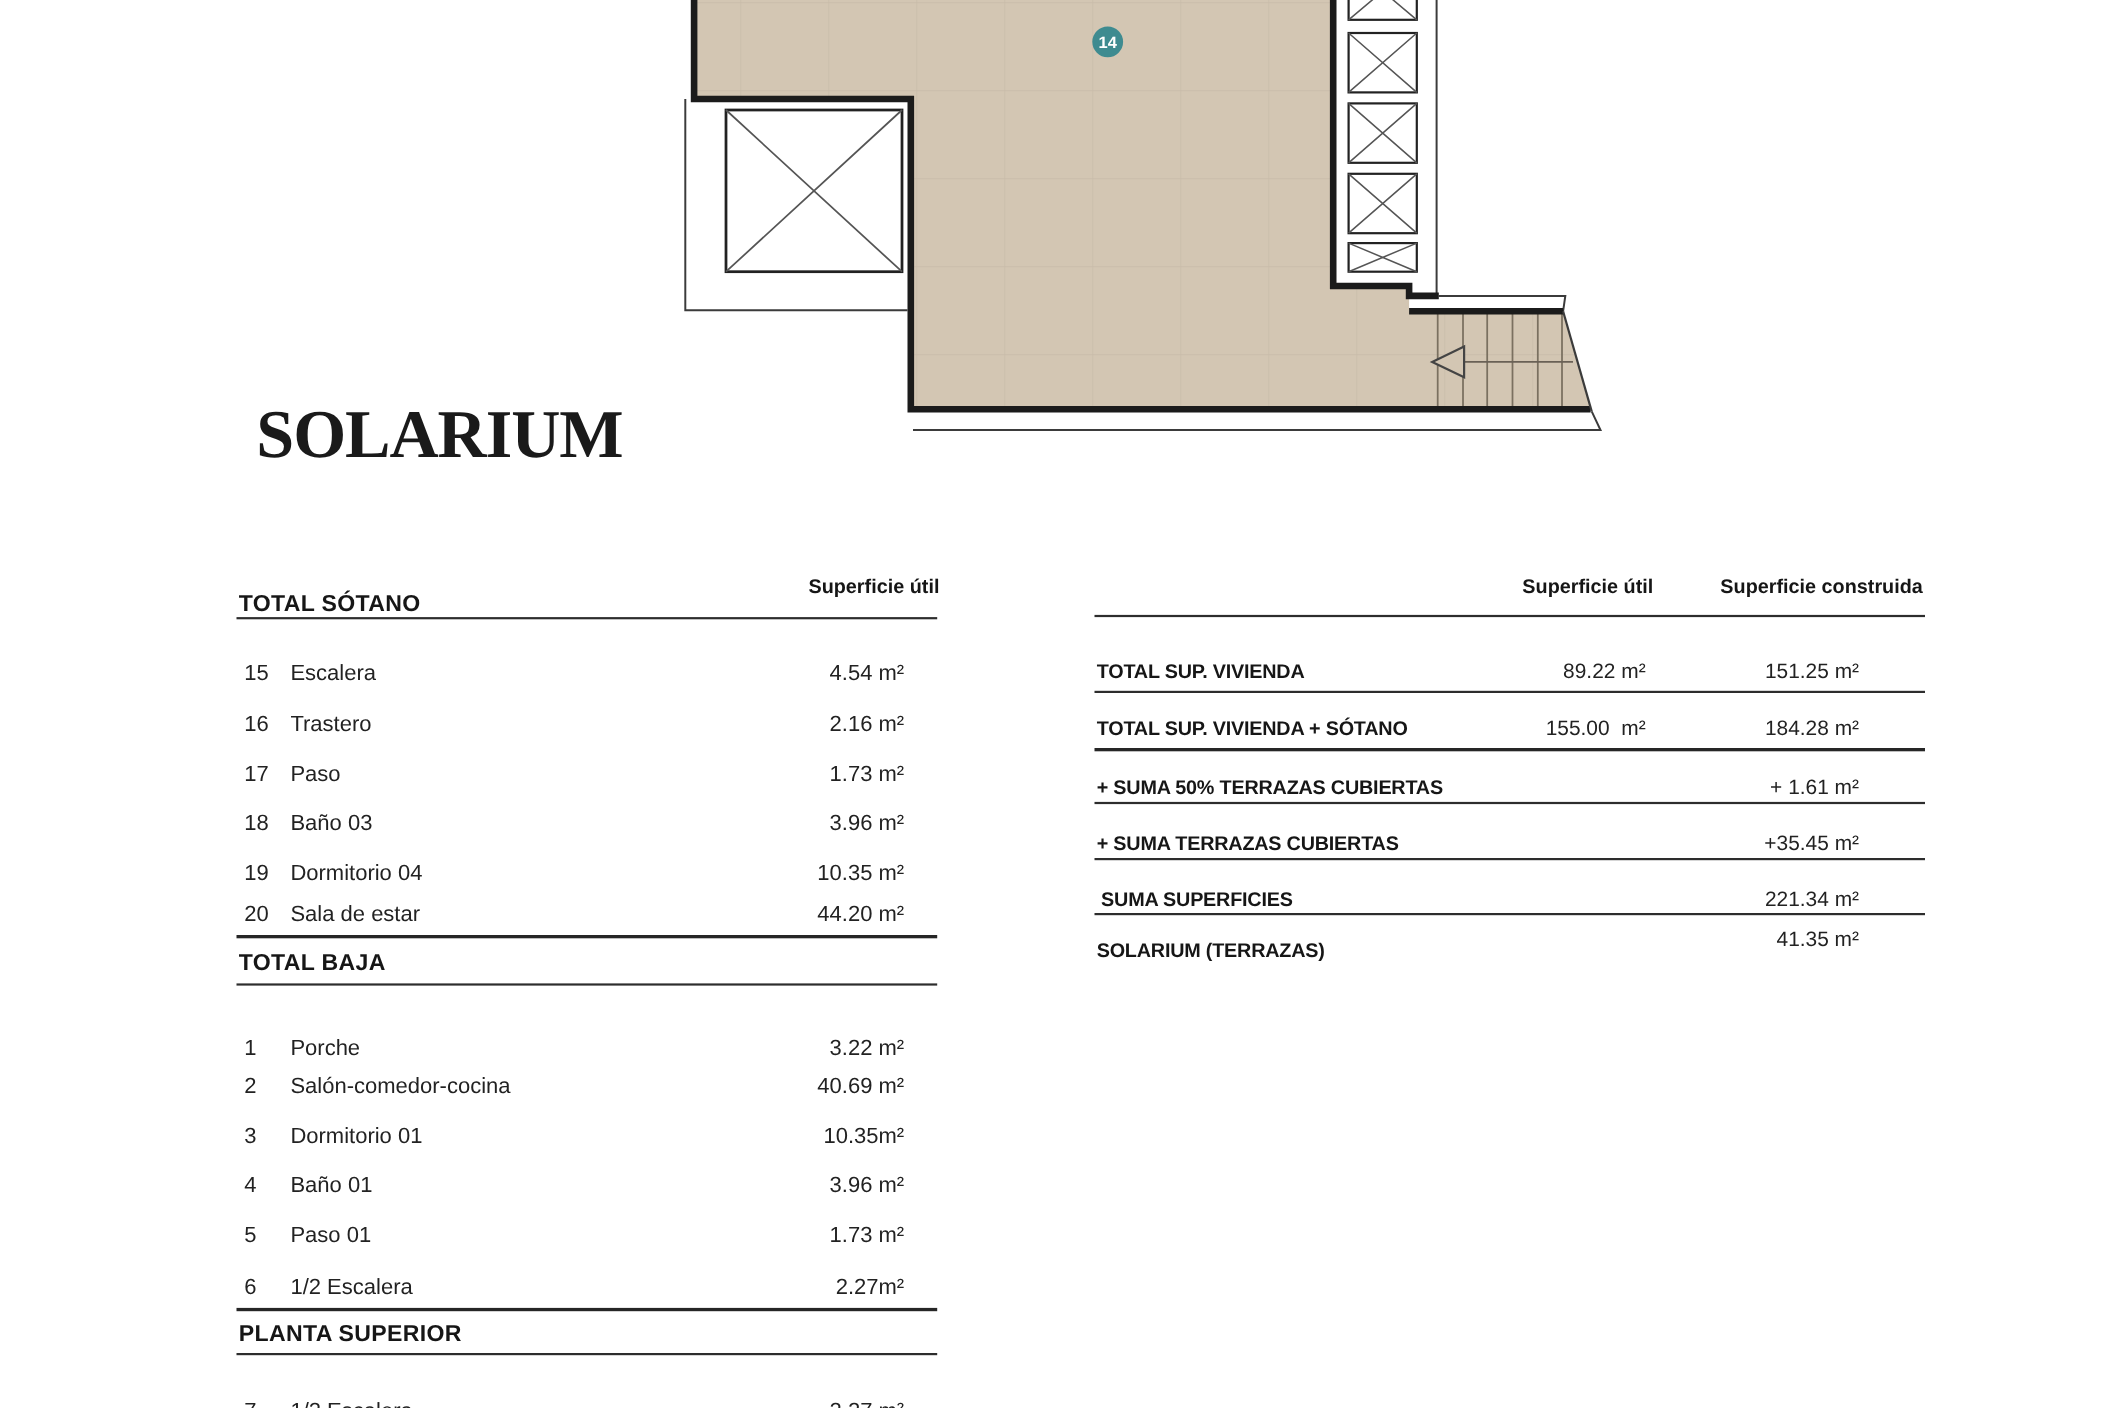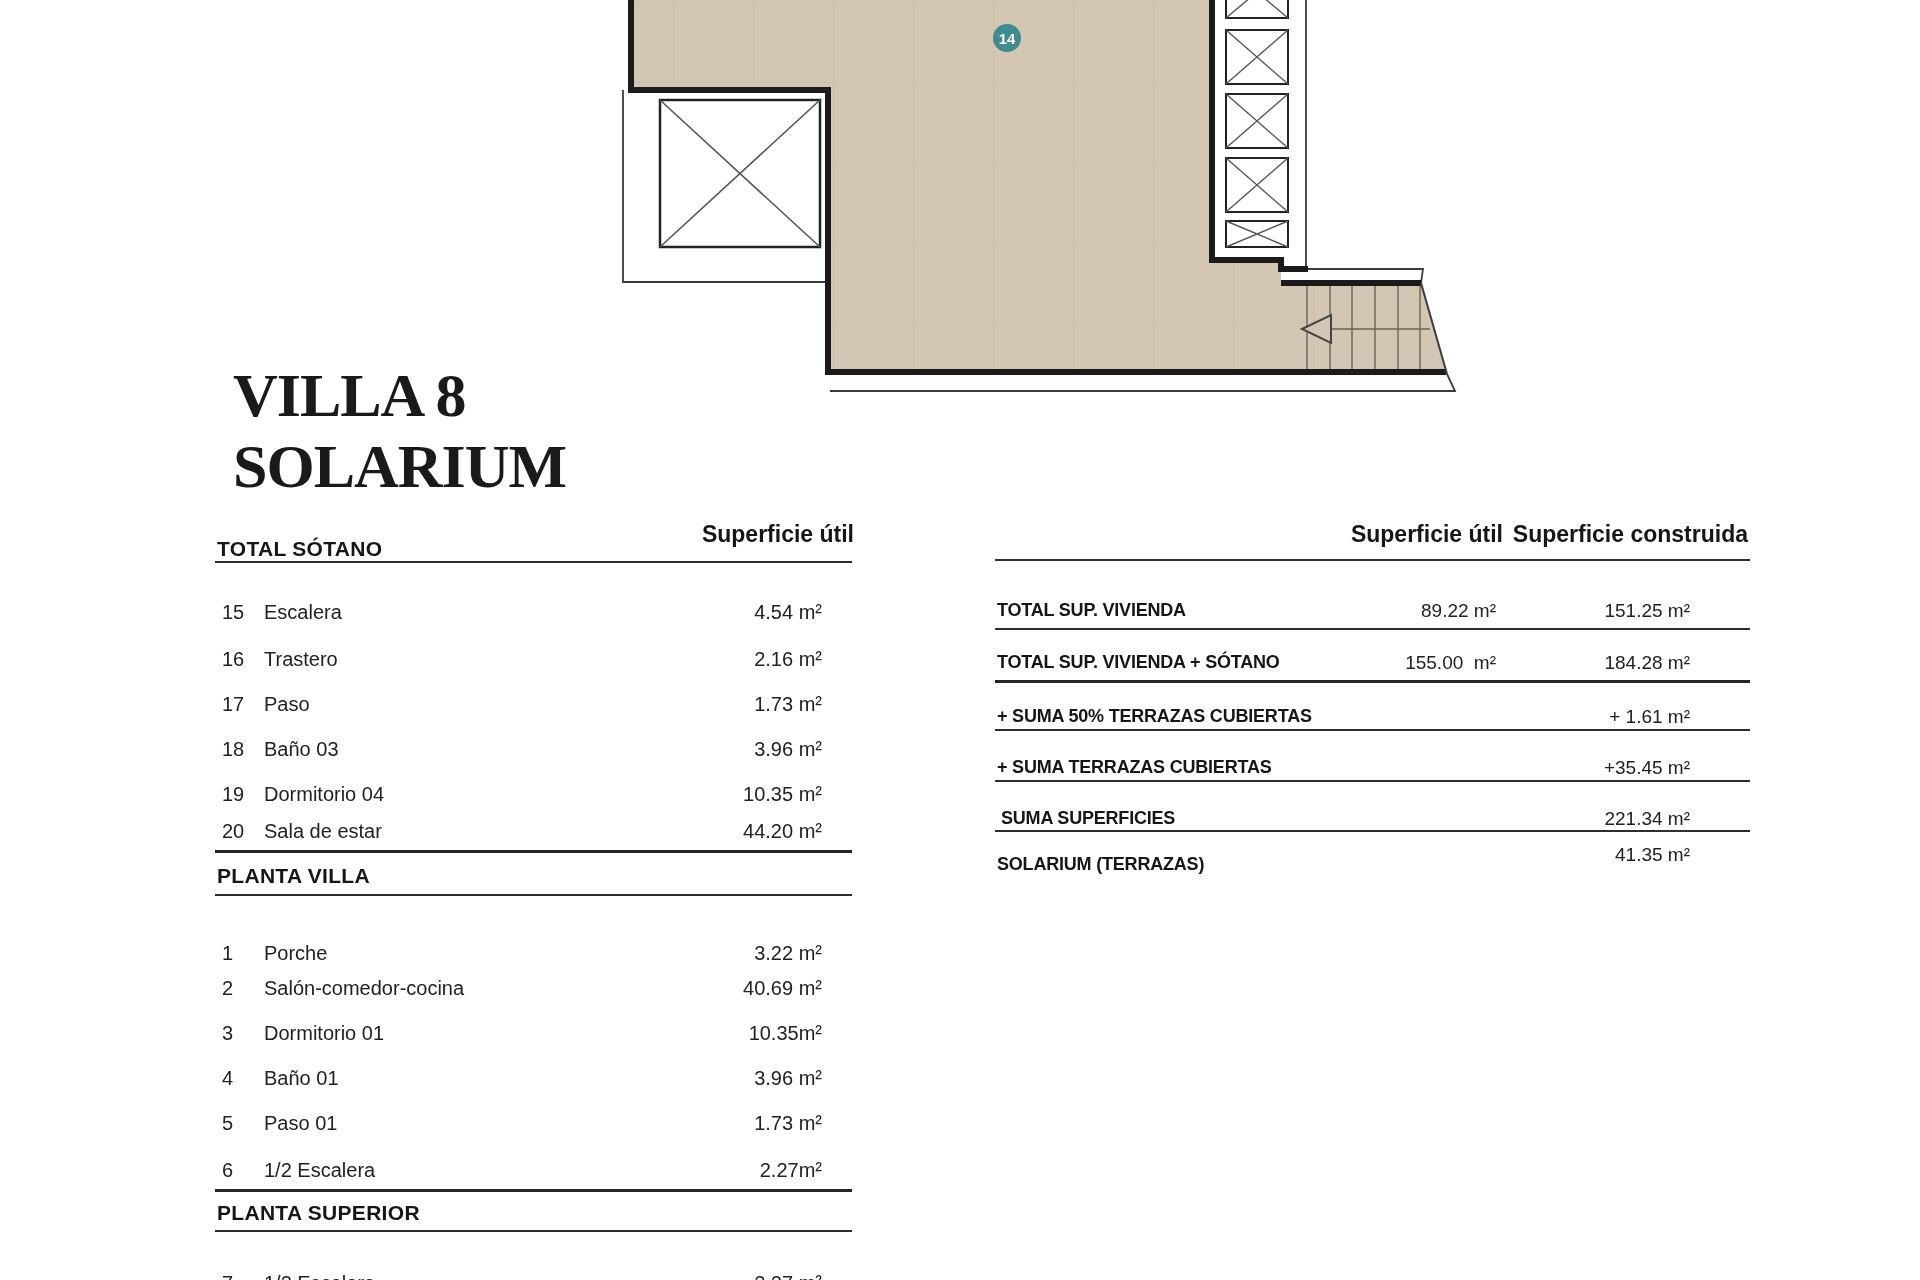--- a/index.html
+++ b/index.html
@@ -12,21 +12,21 @@
   
   .title{position:absolute;left:233px;top:360px;
          font-family:"Liberation Serif",serif;font-weight:bold;
          font-size:62px;line-height:71px;letter-spacing:-1px;color:#1a1a1a;}
   .title span{display:block;}
   .rule{position:absolute;left:0;width:100%;background:#2d2d2d;height:2px;}
   .rule.thick{height:3px;background:#262626;}
   .sec-h{position:absolute;left:2px;transform:translateY(-50%);
          font-weight:bold;font-size:21px;letter-spacing:.3px;color:#161616;}
   .col-h{position:absolute;transform:translateY(-50%);
-         font-weight:bold;font-size:23px;color:#161616;}
+         font-weight:bold;font-size:18px;color:#161616;}
 
   
   .left-table{position:absolute;left:215px;top:0;width:637px;height:1280px;}
   .lrow{position:absolute;left:0;width:100%;transform:translateY(-50%);
         font-size:20px;color:#222;}
   .lrow .num{position:absolute;left:7px;}
   .lrow .nm{position:absolute;left:49px;}
   .lrow .val{position:absolute;right:30px;white-space:pre;}
 
   
@@ -104,21 +104,20 @@
     <path d="M1421 283 L1447 374" fill="none" stroke="#3b3b3b" stroke-width="2"></path>
     <path d="M830 391 L1455 391 L1447 374" fill="none" stroke="#3b3b3b" stroke-width="1.8"></path>
 
     <g>
       <circle cx="1007" cy="38" r="14" fill="#3e8b90"></circle>
       <text x="1007" y="44" text-anchor="middle" font-size="15" font-weight="bold" fill="#ffffff" font-family="Liberation Sans, sans-serif">14</text>
     </g>
   </svg>
 
   <h1 class="title" style="margin:0;">
-    <span>VILLA 8</span>
     <span>SOLARIUM</span>
   </h1>
 
   <div class="left-table">
 
     <div class="col-h" style="top:534px;right:-2px;">Superficie útil</div>
     <div class="sec-h" style="top:549px;">TOTAL SÓTANO</div>
     <div class="rule" style="top:561px;"></div>
 
     <div class="lrow" style="top:601px;">
@@ -146,21 +145,21 @@
       <span class="nm">Dormitorio 04</span>
       <span class="val">10.35 m²</span>
     </div>
     <div class="lrow" style="top:820px;">
       <span class="num">20</span>
       <span class="nm">Sala de estar</span>
       <span class="val">44.20 m²</span>
     </div>
 
     <div class="rule thick" style="top:850px;"></div>
-    <div class="sec-h" style="top:876px;">PLANTA VILLA</div>
+    <div class="sec-h" style="top:876px;">TOTAL BAJA</div>
     <div class="rule" style="top:894px;"></div>
 
     <div class="lrow" style="top:942px;">
       <span class="num">1</span>
       <span class="nm">Porche</span>
       <span class="val">3.22 m²</span>
     </div>
     <div class="lrow" style="top:977px;">
       <span class="num">2</span>
       <span class="nm">Salón-comedor-cocina</span>

